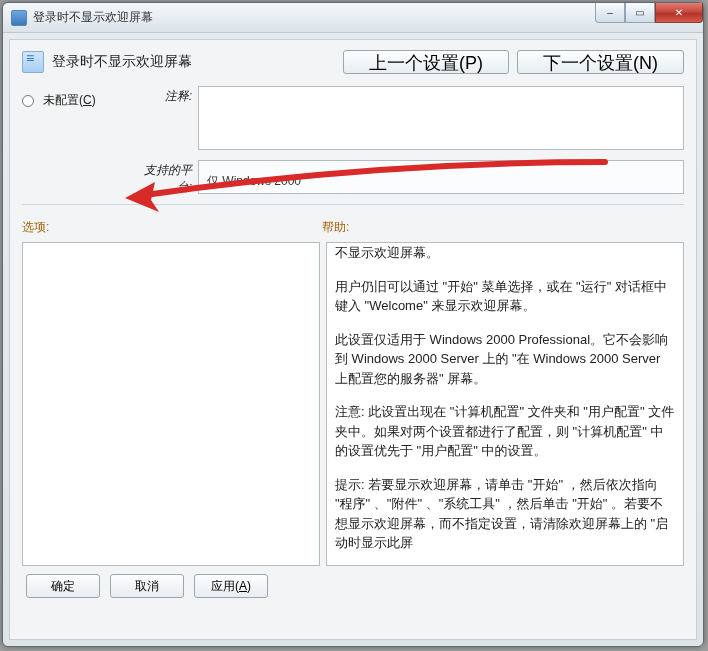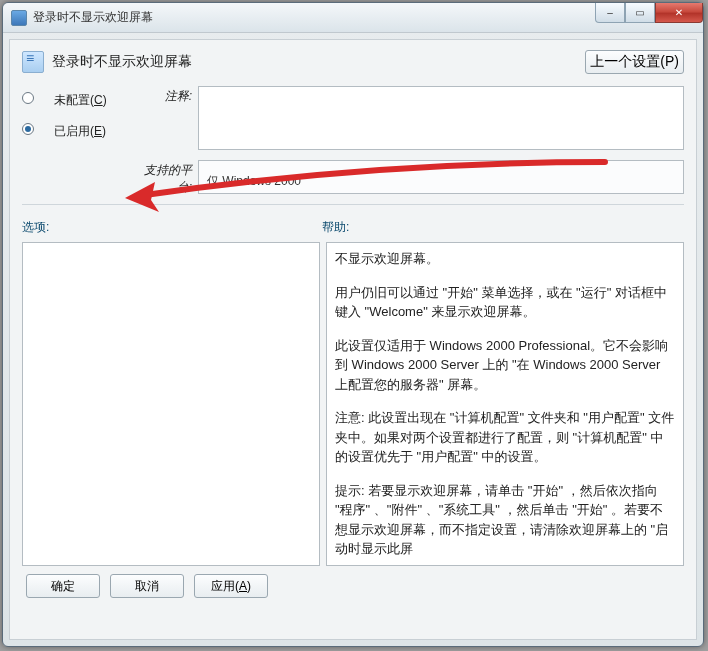--- a/index.html
+++ b/index.html
@@ -92,38 +92,38 @@
     position:relative;
   }
   .policy-icon:after{
     content:"≡";
     position:absolute; left:3px; top:-2px;
     color:#3d78b9; font-size:14px;
   }
   .header-title { font-size: 14px; color:#222; }
   .navbtn {
     height: 24px;
-    padding: 0 4px;
+    padding: 0 25px;
     border: 1px solid #9aa7b0;
     background: linear-gradient(#fcfdfe,#e8edf0);
     border-radius: 3px;
-    font-size: 14px;
+    font-size: 18px;
     cursor: pointer;
   }
   .navbtns { display:flex; gap:8px; }
   .section-top {
     display:flex;
     margin-top:4px;
   }
   .radios {
     width: 110px;
     display:flex; flex-direction:column; gap:14px;
     padding-top:6px;
   }
-  .radio-row { display:flex; gap:20px; cursor:pointer; }
+  .radio-row { display:flex; align-items:center; gap:9px; cursor:pointer; }
   .radio-circle {
     width:12px; height:12px;
     border:1px solid #6b7884;
     border-radius:50%;
     display:flex; align-items:center; justify-content:center;
     background:#fff;
   }
   .radio-circle.sel:after{
     content:""; width:6px; height:6px; border-radius:50%;
     background:#2c6aa0;
@@ -145,35 +145,35 @@
     color:#333;
   }
   .arrow-svg {
     position:absolute;
     left:115px; top:110px;
     pointer-events:none;
   }
   .split-labels {
     display:flex;
     margin-top:14px;
-    color:#0c4a6e;
+    color:#a16207;
     align-items:center;
   }
   .split-labels .l { width:300px; }
   .panes {
     display:flex;
     gap:6px;
     margin-top:6px;
     height:324px;
   }
   .pane {
     border:1px solid #b4bcc2;
     background:#fff;
     overflow:auto;
-    padding:6px 8px;
+    padding:0 8px;
   }
   .pane.left { width:298px; }
   .pane.right { flex:1; font-size:13px; line-height:1.5; color:#222; }
   .pane.right p { margin: 0 0 14px 0; }
   .footer {
     display:flex;
     justify-content:flex-start;
     gap:10px;
     padding:8px 4px 0 4px;
   }
@@ -203,32 +203,29 @@
   </div>
 
   <div class="client" style="position:relative;">
     <div class="headerrow">
       <div class="header-left">
         <span class="policy-icon"></span>
         <span class="header-title">登录时不显示欢迎屏幕</span>
       </div>
       <div class="navbtns">
         <button class="navbtn"><span>上一个设置(P)</span></button>
+        <button class="navbtn"><span>下一个设置(N)</span></button>
       </div>
     </div>
 
     <div class="section-top">
       <div class="radios">
         <div class="radio-row">
           <span class="radio-circle"></span>
           <span class="radio-label">未配置(<u class="hk">C</u>)</span>
-        </div>
-        <div class="radio-row">
-          <span class="radio-circle sel"></span>
-          <span class="radio-label">已启用(<u class="hk">E</u>)</span>
         </div>
       </div>
       <div class="right-fields">
         <div class="field-row">
           <div class="field-label">注释:</div>
           <div class="comment-box"></div>
         </div>
         <div class="field-row">
           <div class="field-label">支持的平台:</div>
           <div class="platform-box">仅 Windows 2000</div>

